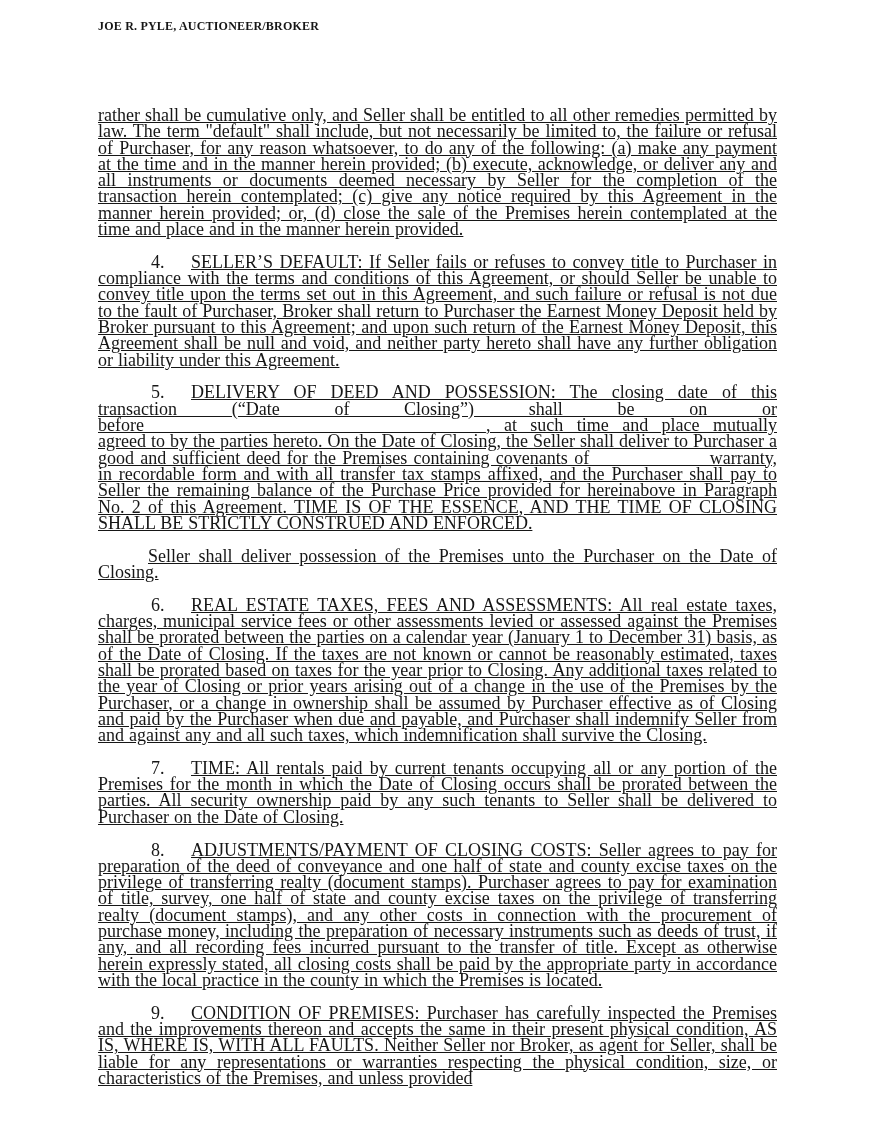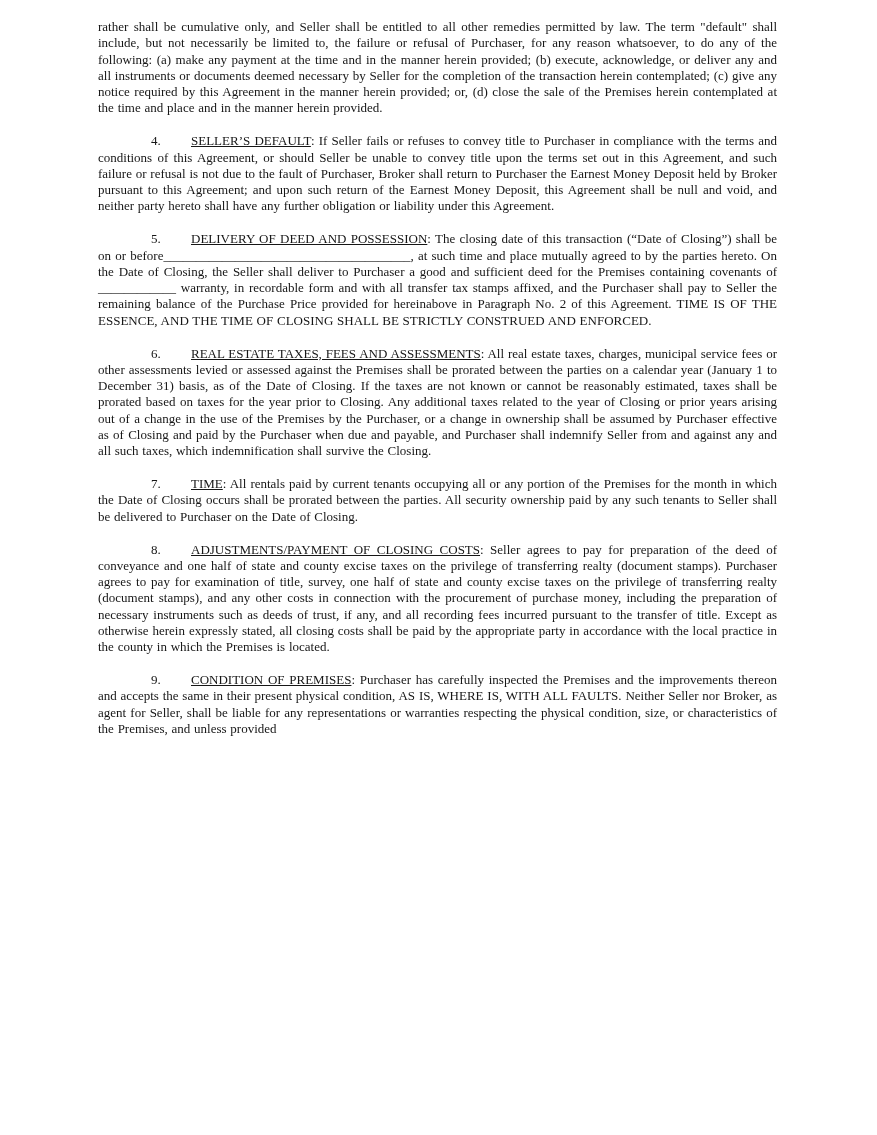--- a/index.html
+++ b/index.html
@@ -18,25 +18,26 @@
     color: #161616;
     overflow: hidden;
   }
   .brand {
     font-size: 12px;
     font-weight: bold;
     letter-spacing: 0.2px;
     margin: 0 0 73px 0;
   }
   .para {
-    font-size: 13px;
+    font-size: 18px;
     line-height: 16.3px;
     text-align: justify;
     margin: 0 0 16.5px 0;
     word-spacing: 0.5px;
+    text-decoration: underline;
   }
   .num {
     display: inline-block;
     width: 93px;
     padding-left: 53px;
     box-sizing: border-box;
   }
   .heading {
     text-decoration: underline;
   }
@@ -59,33 +60,37 @@
     position: absolute;
     left: 257px;
     top: 0;
   }
 </style>
 </head>
 <body>
 
 <div class="page">
 
+  <div class="brand">JOE R. PYLE, AUCTIONEER/BROKER</div>
 
   <p class="para">
     <span>rather shall be cumulative only, and Seller shall be entitled to all other remedies permitted by law. The term "default" shall include, but not necessarily be limited to, the failure or refusal of Purchaser, for any reason whatsoever, to do any of the following: (a) make any payment at the time and in the manner herein provided; (b) execute, acknowledge, or deliver any and all instruments or documents deemed necessary by Seller for the completion of the transaction herein contemplated; (c) give any notice required by this Agreement in the manner herein provided; or, (d) close the sale of the Premises herein contemplated at the time and place and in the manner herein provided.</span>
   </p>
 
   <p class="para">
     <span class="num">4.</span><span class="heading">SELLER’S DEFAULT</span><span>:  If Seller fails or refuses to convey title to Purchaser in compliance with the terms and conditions of this Agreement, or should Seller be unable to convey title upon the terms set out in this Agreement, and such failure or refusal is not due to the fault of Purchaser, Broker shall return to Purchaser the Earnest Money Deposit held by Broker pursuant to this Agreement; and upon such return of the Earnest Money Deposit, this Agreement shall be null and void, and neither party hereto shall have any further obligation or liability under this Agreement.</span>
   </p>
 
   <p class="para">
     <span class="num">5.</span><span class="heading">DELIVERY OF DEED AND POSSESSION</span><span>: The closing date of this transaction (“Date of Closing”) shall be on or before______________________________________, at such time and place mutually agreed to by the parties hereto. On the Date of Closing, the Seller shall deliver to Purchaser a good and sufficient deed for the Premises containing covenants of ____________ warranty, in recordable form and with all transfer tax stamps affixed, and the Purchaser shall pay to Seller the remaining balance of the Purchase Price provided for hereinabove in Paragraph No. 2 of this Agreement. TIME IS OF THE ESSENCE, AND THE TIME OF CLOSING SHALL BE STRICTLY CONSTRUED AND ENFORCED.</span>
   </p>
 
+  <p class="para indent1">
+    <span>Seller shall deliver possession of the Premises unto the Purchaser on the Date of Closing.</span>
+  </p>
 
   <p class="para">
     <span class="num">6.</span><span class="heading">REAL ESTATE TAXES, FEES AND ASSESSMENTS</span><span>: All real estate taxes, charges, municipal service fees or other assessments levied or assessed against the Premises shall be prorated between the parties on a calendar year (January 1 to December 31) basis, as of the Date of Closing. If the taxes are not known or cannot be reasonably estimated, taxes shall be prorated based on taxes for the year prior to Closing. Any additional taxes related to the year of Closing or prior years arising out of a change in the use of the Premises by the Purchaser, or a change in ownership shall be assumed by Purchaser effective as of Closing and paid by the Purchaser when due and payable, and Purchaser shall indemnify Seller from and against any and all such taxes, which indemnification shall survive the Closing.</span>
   </p>
 
   <p class="para">
     <span class="num">7.</span><span class="heading">TIME</span><span>: All rentals paid by current tenants occupying all or any portion of the Premises for the month in which the Date of Closing occurs shall be prorated between the parties. All security ownership paid by any such tenants to Seller shall be delivered to Purchaser on the Date of Closing.</span>
   </p>
 
   <p class="para">

